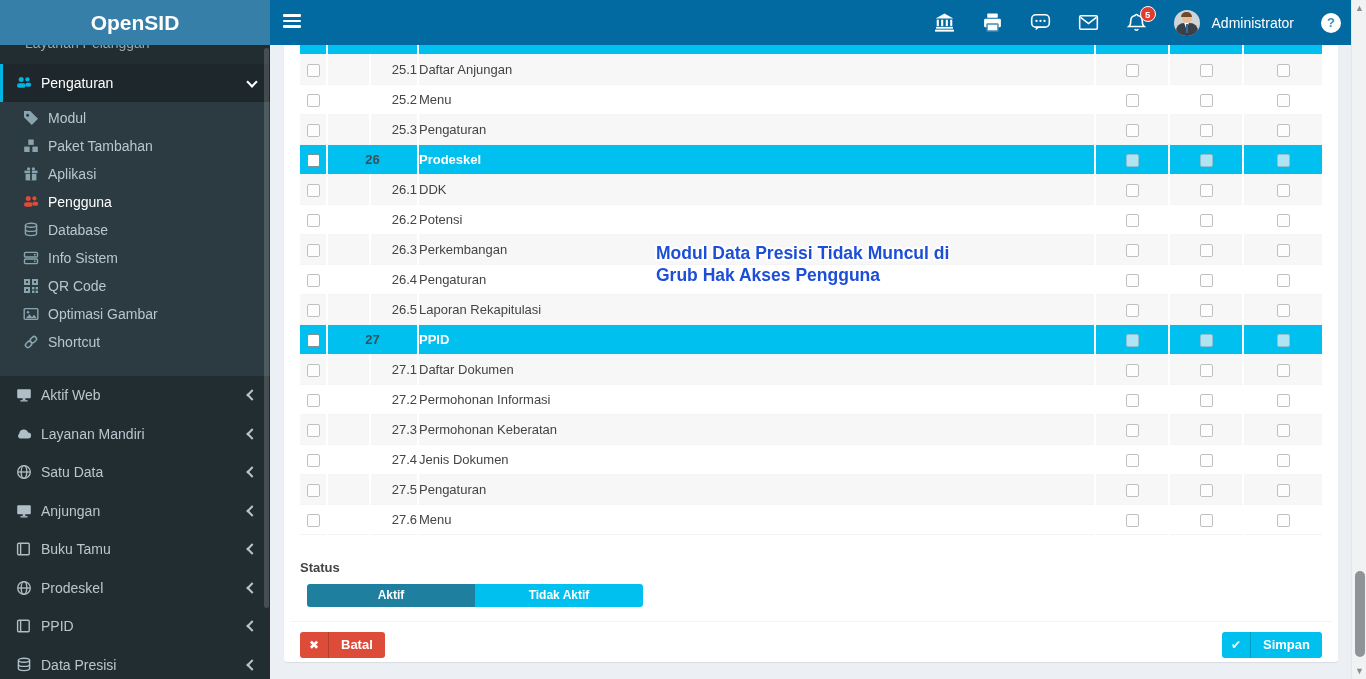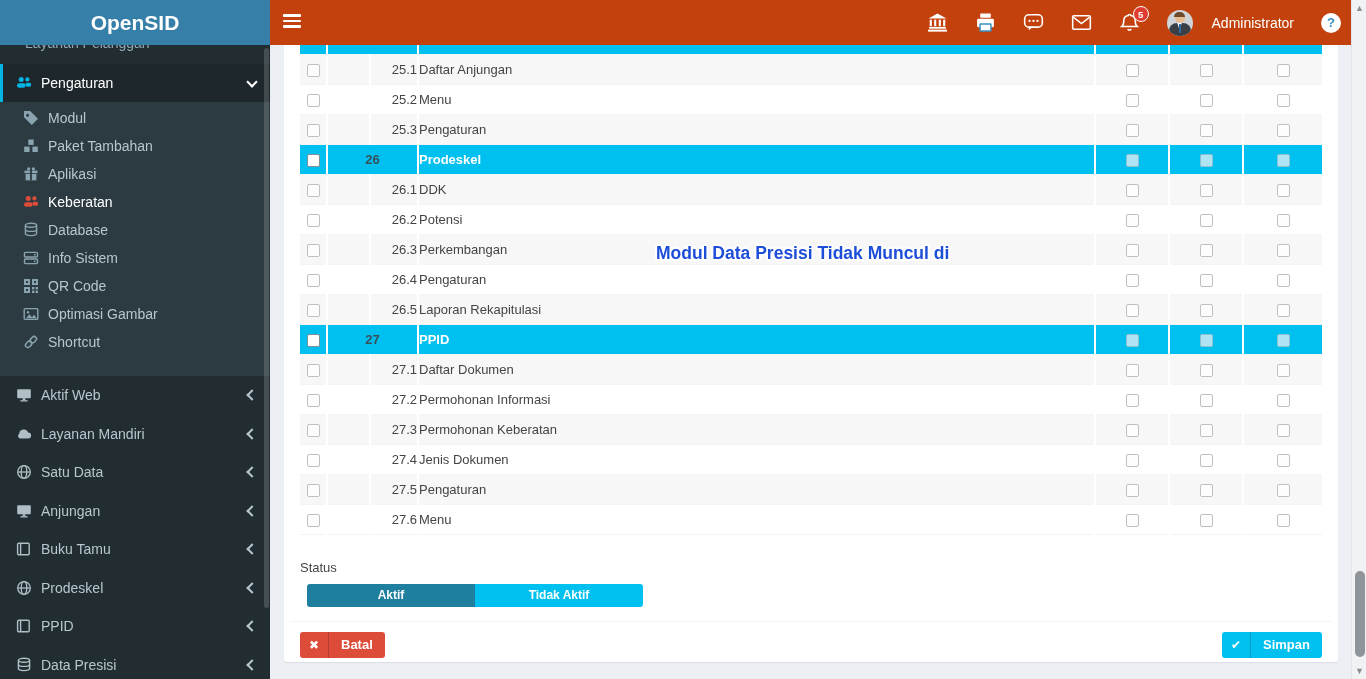--- a/index.html
+++ b/index.html
@@ -1,32 +1,32 @@
 <!DOCTYPE html>
 <html><head>
 <meta charset="utf-8">
 <style>
   * { margin:0; padding:0; box-sizing:border-box; }
   html,body { width:1366px; height:679px; overflow:hidden; }
   body { font-family:"Liberation Sans","DejaVu Sans",sans-serif; background:#ecf0f5; }
   .app { position:relative; width:1366px; height:679px; overflow:hidden; }
 
   
-  .navbar { position:absolute; top:0; left:0; width:1351px; height:45px; background:#c2410c; z-index:5; }
+  .navbar { position:absolute; top:0; left:0; width:1351px; height:45px; background:#0369a1; z-index:5; }
   .logo { position:absolute; top:0; left:0; width:270px; height:45px; background:#367fa9; color:#fff;
           display:flex; align-items:center; justify-content:center; font-size:21px; font-weight:bold; }
   .hamburger { position:absolute; left:283px; top:14px; width:18px; height:16px; cursor:pointer; }
   .hamburger span { display:block; height:2.5px; background:#fff; margin-bottom:3px; border-radius:1px; }
   .nav-right { position:absolute; right:10px; top:0; height:45px; display:flex; align-items:center; gap:27px; }
   .nav-ic { position:relative; width:21px; height:21px; color:#fff; cursor:pointer; }
   .nav-ic svg { display:block; width:21px; height:21px; }
   .badge { position:absolute; top:-6px; right:-9px; min-width:16px; height:16px; background:#e23c30; color:#fff;
            border:1px solid #fff; border-radius:9px; font-size:9.5px; font-weight:bold;
            display:flex; align-items:center; justify-content:center; padding:0 3px; }
-  .user-chip { display:flex; align-items:center; gap:19px; color:#fff; font-size:14px; cursor:pointer; }
+  .user-chip { display:flex; align-items:center; gap:12px; color:#fff; font-size:14px; cursor:pointer; }
   .avatar { width:26px; height:26px; border-radius:50%; background:#cfd4d8; position:relative; overflow:hidden; }
   .avatar .head { position:absolute; left:8px; top:3px; width:10px; height:10px; border-radius:50%; background:#e7bd94; }
   .avatar .hair { position:absolute; left:7.5px; top:2px; width:11px; height:5px; border-radius:6px 6px 0 0; background:#6b4a2d; }
   .avatar .body { position:absolute; left:2px; top:13px; width:22px; height:13px; border-radius:8px 8px 0 0; background:#3a4046; }
   .avatar .shirt { position:absolute; left:10.5px; top:13px; width:5px; height:7px; background:#fff; clip-path:polygon(0 0,100% 0,50% 100%); }
   .avatar .tie { position:absolute; left:12px; top:14px; width:2.5px; height:9px; background:#2e6da4; }
   .help-circle { width:20px; height:20px; border-radius:50%; background:#fff; color:#3c8dbc; font-weight:bold;
                  font-size:13px; display:flex; align-items:center; justify-content:center; cursor:pointer; }
 
   
@@ -69,21 +69,21 @@
   td.c-gnum { text-align:center; color:#38505a; font-weight:bold; }
   td.c-label { padding-left:8px; }
   tr.group td.c-label { color:#fff; font-weight:bold; }
   td.c-perm { text-align:center; }
   .cb { display:inline-block; width:13px; height:13px; border:1px solid #c0c0c0; border-radius:2px;
         background:#fdfdfd; vertical-align:middle; cursor:pointer; }
   tr.group td.c-perm .cb { background:#aee4f4; border-color:#8fc2d1; }
   tr.group td.c-check .cb { background:#fff; border-color:#848f94; }
 
   .status-block { margin-top:25px; }
-  .status-label { font-size:13px; font-weight:normal; color:#444; }
+  .status-label { font-size:13px; font-weight:bold; color:#444; }
   .toggle { display:flex; margin-top:9px; width:343px; height:23px; }
   .toggle .tbtn { flex:1; display:flex; align-items:center; justify-content:center; color:#fff;
                   font-size:12px; font-weight:bold; cursor:pointer; }
   .tbtn.on { background:#1f7f9f; border-radius:3px 0 0 3px;margin-left:7px; }
   .tbtn.off { background:#00c0ef; border-radius:0 3px 3px 0; }
 
   .card-footer { margin:14px -10px 0 -10px; border-top:1px solid #f4f4f4; padding:10px 10px;
                  display:flex; justify-content:space-between; align-items:center; }
   .btn { display:flex; align-items:center; height:26px; border-radius:3px; color:#fff; cursor:pointer; font-size:13px; font-weight:bold; }
   .btn .ic-seg { width:29px; align-self:stretch; display:flex; align-items:center; justify-content:center;
@@ -228,21 +228,21 @@
       </div>
       <div class="menu-item active-sub">
         <span class="icon">
             <svg viewBox="0 0 16 16" fill="currentColor">
               <circle cx="5.2" cy="4.6" r="2.5"></circle>
               <circle cx="11.4" cy="4.4" r="2.1"></circle>
               <rect x="1" y="8.2" width="8.6" height="4.6" rx="2.2"></rect>
               <rect x="9.4" y="7.8" width="5.8" height="3.9" rx="1.9"></rect>
             </svg>
           </span>
-        <span>Keberatan</span>
+        <span>Pengguna</span>
       </div>
       <div class="menu-item">
         <span class="icon">
             <svg viewBox="0 0 16 16" fill="none" stroke="currentColor" stroke-width="1.4">
               <ellipse cx="8" cy="3.2" rx="5.6" ry="2"></ellipse>
               <path d="M2.4 3.2v4.2c0 1.1 2.5 2 5.6 2s5.6-.9 5.6-2V3.2"></path>
               <path d="M2.4 7.4v4.2c0 1.1 2.5 2 5.6 2s5.6-.9 5.6-2V7.4"></path>
             </svg>
           </span>
         <span>Database</span>
@@ -572,20 +572,21 @@
         <div class="btn btn-info">
           <span class="ic-seg">✔</span>
           <span class="lbl-seg">Simpan</span>
         </div>
       </div>
     </div>
   </div>
 
   <div class="annotation" style="color: #1d4ed8;">
     <div>Modul Data Presisi Tidak Muncul di</div>
+    <div>Grub Hak Akses Pengguna</div>
   </div>
 
   <div class="pg-scroll">
     <div class="arrow up">▲</div>
     <div class="pg-thumb"></div>
     <div class="arrow down">▼</div>
   </div>
 
 </div>
 

